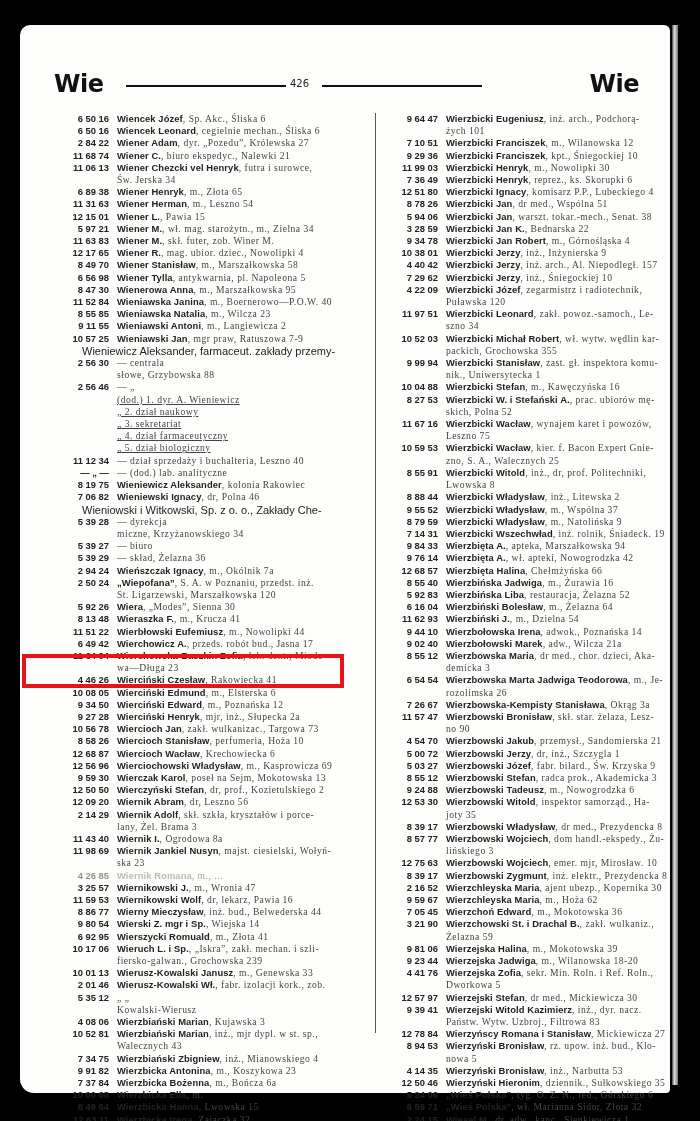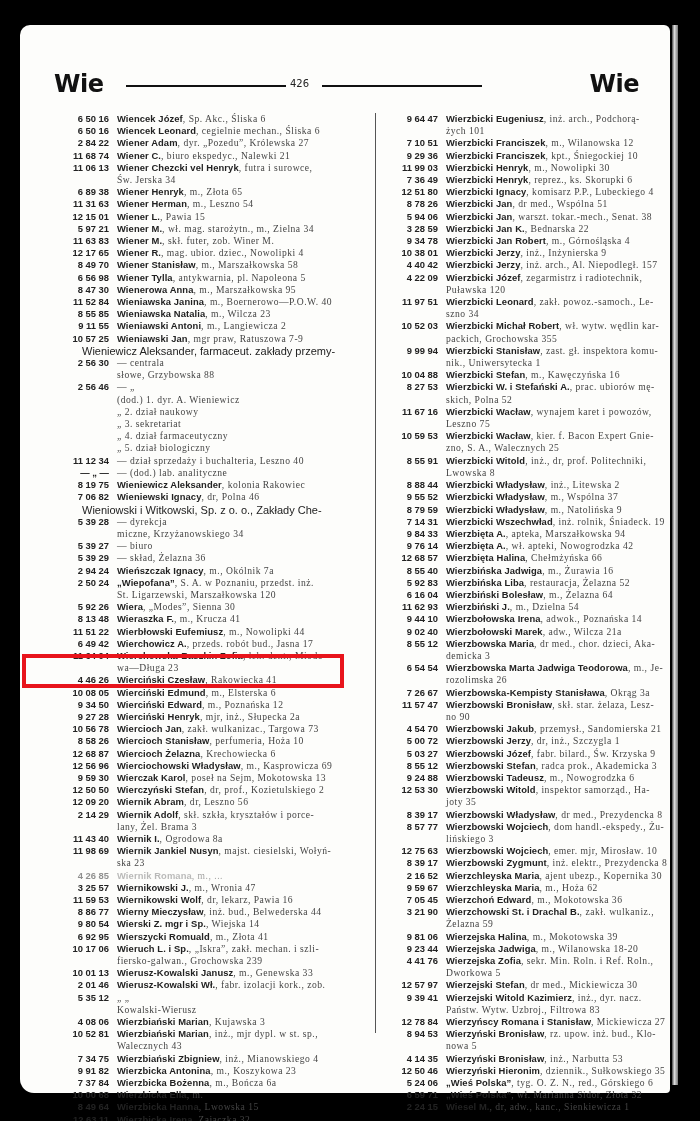--- a/index.html
+++ b/index.html
@@ -41,21 +41,21 @@
   .entry { display: flex; align-items: flex-start; }
   .num {
     flex: 0 0 47px; text-align: right; padding-right: 8px; font-weight: bold;
     font-family: "Liberation Sans", sans-serif; font-size: 9.4px; color: #222;
   }
   .txt { flex: 1; }
   .nm { font-weight: bold; font-family: "Liberation Sans", sans-serif; font-size: 9.4px; letter-spacing: 0.1px; }
   .ds { color: #444; letter-spacing: 0.5px; }
   .cont { display: block; }
   .heading-line { padding-left: 20px; font-weight: normal; font-family: "Liberation Sans", sans-serif; font-size: 11px; }
-  .sub { padding-left: 55px; color: #444; letter-spacing: 0.5px; }
+  .sub { padding-left: 55px; color: #444; letter-spacing: 0.5px; text-decoration: underline; }
   .highlight {
     position: absolute; left: 22px; top: 654px; width: 322px; height: 34px;
     border: 4px solid #e8141b; box-sizing: border-box;
   }
   .hidden-row { color: #777; opacity: 0.5; }
 </style>
 </head>
 <body>
 
 <div class="page"></div>
@@ -232,21 +232,21 @@
     <div class="entry">
       <span class="num">10 56 78</span>
       <span class="txt"><span class="nm">Wiercioch Jan</span><span class="ds">, zakł. wulkanizac., Targowa 73</span></span>
     </div>
     <div class="entry">
       <span class="num">8 58 26</span>
       <span class="txt"><span class="nm">Wiercioch Stanisław</span><span class="ds">, perfumeria, Hoża 10</span></span>
     </div>
     <div class="entry">
       <span class="num">12 68 87</span>
-      <span class="txt"><span class="nm">Wiercioch Żelazna</span><span class="ds">, Krechowiecka 6</span></span>
+      <span class="txt"><span class="nm">Wiercioch Wacław</span><span class="ds">, Krechowiecka 6</span></span>
     </div>
     <div class="entry">
       <span class="num">12 56 96</span>
       <span class="txt"><span class="nm">Wierciochowski Władysław</span><span class="ds">, m., Kasprowicza 69</span></span>
     </div>
     <div class="entry">
       <span class="num">9 59 30</span>
       <span class="txt"><span class="nm">Wierczak Karol</span><span class="ds">, poseł na Sejm, Mokotowska 13</span></span>
     </div>
     <div class="entry">
@@ -383,20 +383,24 @@
       <span class="num">9 34 78</span>
       <span class="txt"><span class="nm">Wierzbicki Jan Robert</span><span class="ds">, m., Górnośląska 4</span></span>
     </div>
     <div class="entry">
       <span class="num">10 38 01</span>
       <span class="txt"><span class="nm">Wierzbicki Jerzy</span><span class="ds">, inż., Inżynierska 9</span></span>
     </div>
     <div class="entry">
       <span class="num">4 40 42</span>
       <span class="txt"><span class="nm">Wierzbicki Jerzy</span><span class="ds">, inż. arch., Al. Niepodległ. 157</span></span>
+    </div>
+    <div class="entry">
+      <span class="num">7 29 62</span>
+      <span class="txt"><span class="nm">Wierzbicki Jerzy</span><span class="ds">, inż., Śniegockiej 10</span></span>
     </div>
     <div class="entry">
       <span class="num">4 22 09</span>
       <span class="txt"><span class="nm">Wierzbicki Józef</span><span class="ds">, zegarmistrz i radiotechnik,</span><span class="ds cont">Puławska 120</span></span>
     </div>
     <div class="entry">
       <span class="num">11 97 51</span>
       <span class="txt"><span class="nm">Wierzbicki Leonard</span><span class="ds">, zakł. powoz.-samoch., Le-</span><span class="ds cont">szno 34</span></span>
     </div>
     <div class="entry">

